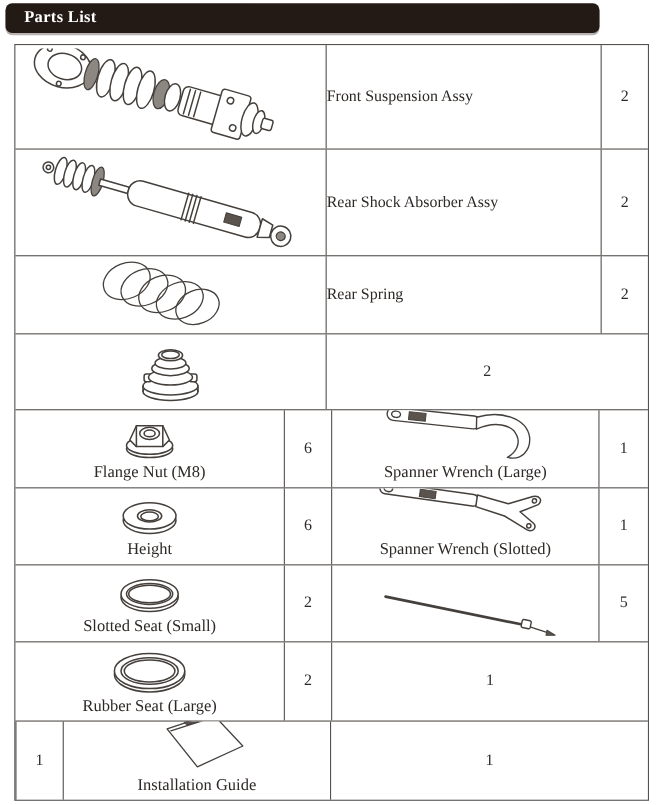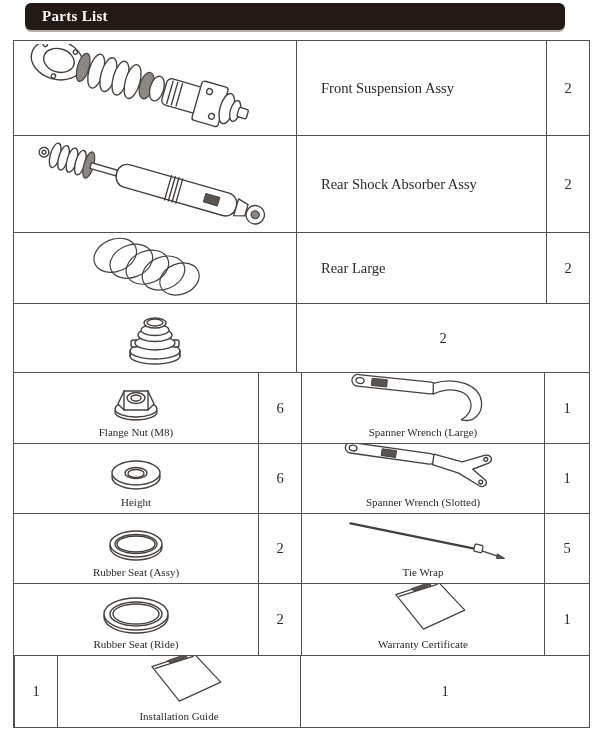--- a/index.html
+++ b/index.html
@@ -8,52 +8,52 @@
     --draw:#45403c;
   }
   *{box-sizing:border-box;margin:0;padding:0;}
   html,body{width:600px;height:732px;background:#ffffff;overflow:hidden;}
   body{font-family:"Liberation Serif", serif;color:var(--ink);}
 
   .header-bar{
     position:absolute;left:5px;top:3px;width:540px;height:27px;
     background:#231a16;border-radius:6px;
     box-shadow:0 2px 0 rgba(90,85,80,.45);
-    display:flex;align-items:center;margin-left:20px;
+    display:flex;align-items:center;
   }
   .header-bar .title{
     color:#ffffff;font-weight:bold;font-size:15px;letter-spacing:.3px;
     padding-left:17px;
   }
 
   .parts-table{
     position:absolute;left:13px;top:40px;width:577px;
     border:1px solid var(--line);
     background:#fff;
     display:flex;flex-direction:column;
   }
   .row{display:flex;width:100%;}
   .row + .row{border-top:1px solid var(--line);}
 
   
   .c-img{width:282px;display:flex;align-items:center;justify-content:center;}
   .c-name{width:250px;border-left:1px solid var(--line);
-    display:flex;align-items:center;padding-left:24px;font-size:14.5px;}
+    display:flex;align-items:center;padding-left:0;font-size:14.5px;}
   .c-qty{flex:1;border-left:1px solid var(--line);
     display:flex;align-items:center;justify-content:center;font-size:14.5px;}
 
   
   .c-part{width:244px;display:flex;flex-direction:column;}
   .c-part.right{width:243px;border-left:1px solid var(--line);justify-content:center;}
   .c-q1{width:43px;border-left:1px solid var(--line);
     display:flex;align-items:center;justify-content:center;font-size:14.5px;}
   .c-q2{flex:1;border-left:1px solid var(--line);
     display:flex;align-items:center;justify-content:center;font-size:14.5px;}
   .art{flex:1;display:flex;align-items:flex-end;justify-content:center;overflow:hidden;}
-  .cap{text-align:center;font-size:11px;line-height:1;padding:3px 0 5px 0;}
+  .cap{text-align:center;font-size:15px;line-height:1;padding:3px 0 5px 0;}
 
   svg{display:block;}
   .st{stroke:var(--draw);stroke-width:1.4;fill:none;stroke-linejoin:round;stroke-linecap:round;}
   .fw{stroke:var(--draw);stroke-width:1.4;fill:#ffffff;stroke-linejoin:round;stroke-linecap:round;}
   .fd{stroke:var(--draw);stroke-width:1;fill:#5a534e;stroke-linejoin:round;}
   .fg{stroke:var(--draw);stroke-width:1.2;fill:#8d8782;stroke-linejoin:round;}
 </style>
 </head>
 <body>
 
@@ -127,21 +127,21 @@
   <div class="row" style="height:71px;">
     <div class="c-img">
       <svg width="160" height="66" viewBox="0 0 170 78">
         <ellipse class="st" cx="38" cy="24" rx="26" ry="19" transform="rotate(-22 38 24)"></ellipse>
         <ellipse class="st" cx="57" cy="31" rx="26" ry="19" transform="rotate(-22 57 31)"></ellipse>
         <ellipse class="st" cx="76" cy="38" rx="26" ry="19" transform="rotate(-22 76 38)"></ellipse>
         <ellipse class="st" cx="95" cy="45" rx="26" ry="19" transform="rotate(-22 95 45)"></ellipse>
         <ellipse class="st" cx="114" cy="52" rx="24" ry="18" transform="rotate(-22 114 52)"></ellipse>
       </svg>
     </div>
-    <div class="c-name">Rear Large</div>
+    <div class="c-name">Rear Spring</div>
     <div class="c-qty">2</div>
   </div>
 
   <div class="row" style="height:69px;">
     <div class="c-img">
       <svg width="72" height="58" viewBox="0 0 72 56">
         <ellipse class="fw" cx="36" cy="46" rx="25" ry="8"></ellipse>
         <ellipse class="fw" cx="36" cy="41" rx="25" ry="8"></ellipse>
         <line class="st" x1="11" y1="41" x2="11" y2="46"></line>
         <line class="st" x1="61" y1="41" x2="61" y2="46"></line>
@@ -223,71 +223,60 @@
   <div class="row" style="height:70px;">
     <div class="c-part">
       <div class="art">
         <svg width="60" height="36" viewBox="0 0 60 36">
           <ellipse class="fw" cx="30" cy="19" rx="26" ry="13"></ellipse>
           <ellipse class="fw" cx="30" cy="16" rx="26" ry="13"></ellipse>
           <ellipse class="st" cx="30" cy="16" rx="21" ry="9.5"></ellipse>
           <ellipse class="st" cx="30" cy="16" rx="19" ry="8"></ellipse>
         </svg>
       </div>
-      <div class="cap">Rubber Seat (Assy)</div>
+      <div class="cap">Slotted Seat (Small)</div>
     </div>
     <div class="c-q1">2</div>
     <div class="c-part right">
       <div class="art">
         <svg width="180" height="48" viewBox="0 0 185 52">
           <line x1="14" y1="8" x2="156" y2="37" stroke="#45403c" stroke-width="2.6" stroke-linecap="round"></line>
           <rect class="fw" x="148" y="31" width="9" height="8" rx="1.5" transform="rotate(12 152 35)"></rect>
           <line x1="157" y1="38" x2="175" y2="44" stroke="#45403c" stroke-width="1.3" stroke-linecap="round"></line>
           <polygon class="fd" points="173,41 181,46 172,46"></polygon>
         </svg>
       </div>
-      <div class="cap">Tie Wrap</div>
     </div>
     <div class="c-q2">5</div>
   </div>
 
   <div class="row" style="height:72px;">
     <div class="c-part">
       <div class="art">
         <svg width="70" height="42" viewBox="0 0 70 42">
           <ellipse class="fw" cx="35" cy="23" rx="32" ry="16"></ellipse>
           <ellipse class="fw" cx="35" cy="20" rx="32" ry="16"></ellipse>
           <ellipse class="st" cx="35" cy="20" rx="26" ry="12"></ellipse>
           <ellipse class="st" cx="35" cy="20" rx="23" ry="10"></ellipse>
         </svg>
       </div>
-      <div class="cap">Rubber Seat (Ride)</div>
+      <div class="cap">Rubber Seat (Large)</div>
     </div>
     <div class="c-q1">2</div>
+    <div class="c-q2">1</div>
+  </div>
+
+  <div class="row" style="height:72px;">
+    <div class="c-q1">1</div>
     <div class="c-part right">
       <div class="art">
         <svg width="108" height="62" viewBox="0 0 115 72">
           <polygon class="fw" points="26,24 74,8 106,42 58,64"></polygon>
           <line class="st" x1="30" y1="26" x2="74" y2="12"></line>
           <polygon class="fd" points="44,17 64,10 67,13 47,20"></polygon>
         </svg>
       </div>
-      <div class="cap">Warranty Certificate</div>
-    </div>
-    <div class="c-q2">1</div>
-  </div>
-
-  <div class="row" style="height:72px;">
-    <div class="c-q1">1</div>
-    <div class="c-part right">
-      <div class="art">
-        <svg width="108" height="62" viewBox="0 0 115 72">
-          <polygon class="fw" points="26,24 74,8 106,42 58,64"></polygon>
-          <line class="st" x1="30" y1="26" x2="74" y2="12"></line>
-          <polygon class="fd" points="44,17 64,10 67,13 47,20"></polygon>
-        </svg>
-      </div>
       <div class="cap">Installation Guide</div>
     </div>
     <div class="c-q2">1</div>
   </div>
 
 </div>
 
 </body></html>

